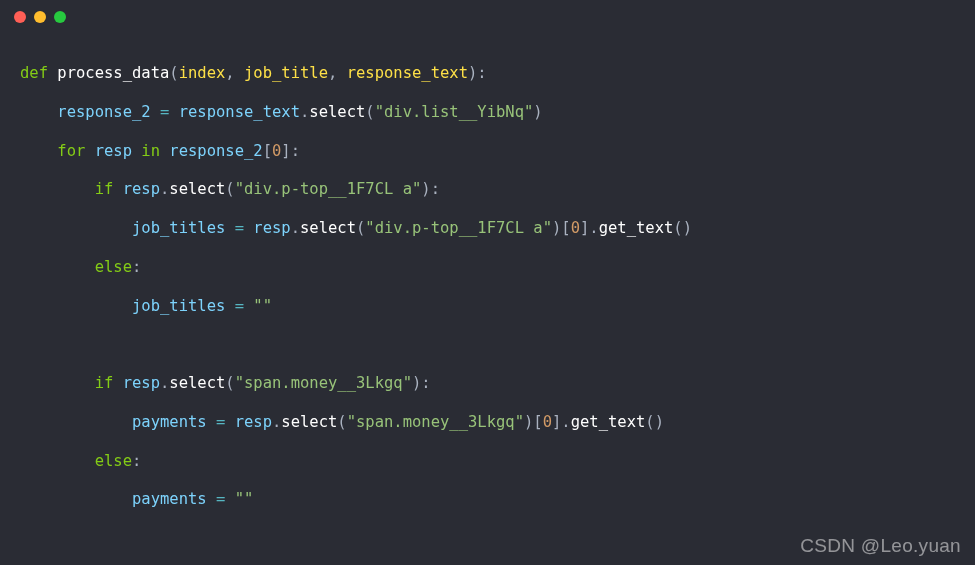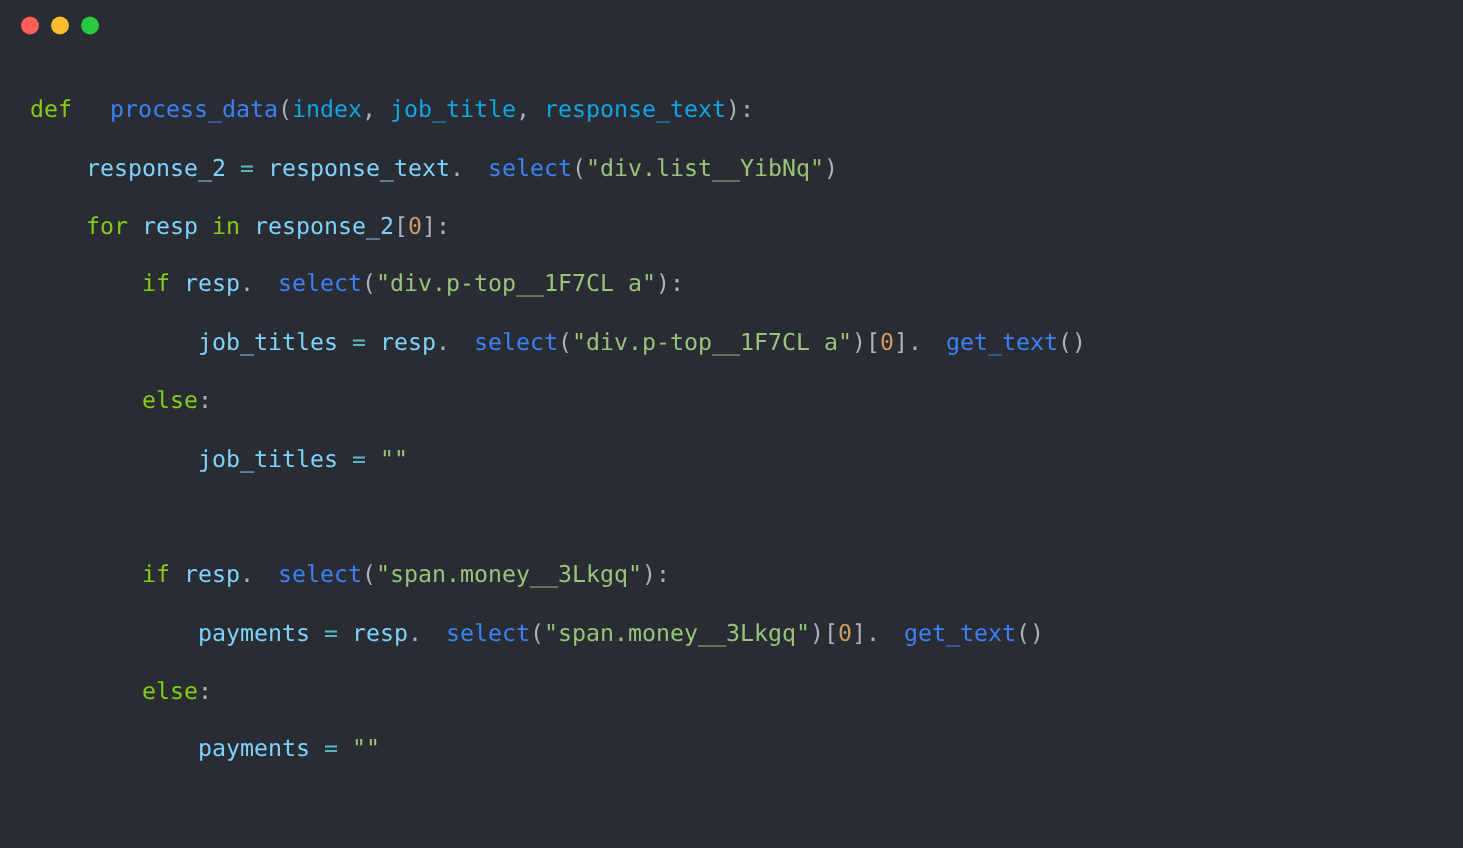--- a/index.html
+++ b/index.html
@@ -5,22 +5,22 @@
   * { margin:0; padding:0; box-sizing:border-box; }
   html,body { width:975px; height:565px; background:#2a2c34; font-family:Menlo,Consolas,"DejaVu Sans Mono",monospace; overflow:hidden; }
   .window { width:975px; height:565px; background:#2a2c34; position:relative; }
   .titlebar { height:34px; display:flex; align-items:center; padding-left:14px; gap:8px; }
   .dot { width:12px; height:12px; border-radius:50%; }
   .dot.red { background:#ff5f56; }
   .dot.yellow { background:#ffbd2e; }
   .dot.green { background:#27c93f; }
   .code { padding:20px 20px 0 20px; font-size:15.5px; line-height:2.5; white-space:pre; color:#aab2c0; }
   .kw { color:#84cc16; }
-  .fn { color:#3b82f6;margin-left:16px; }
-  .param { color:#0ea5e9; }
+  .fn { color:#ffffff; }
+  .param { color:#fde047; }
   .ident { color:#7dd3fc; }
   .str { color:#98c379; }
   .num { color:#d19a66; }
   .punc { color:#aab2c0; }
   .op { color:#56b6c2; }
   .watermark { position:absolute; right:14px; bottom:8px; color:rgba(235,235,235,0.55); font-family:"Segoe UI",Arial,sans-serif; font-size:19px; letter-spacing:0.3px; }
 </style>
 </head>
 <body>
 
@@ -39,13 +39,14 @@
 <span><span>        </span><span class="kw">else</span><span class="punc">:</span></span>
 <span><span>            </span><span class="ident">job_titles </span><span class="op">=</span><span> </span><span class="str">""</span></span>
 <span> </span>
 <span><span>        </span><span class="kw">if </span><span class="ident">resp</span><span class="punc">.</span><span class="fn">select</span><span class="punc">(</span><span class="str">"span.money__3Lkgq"</span><span class="punc">):</span></span>
 <span><span>            </span><span class="ident">payments </span><span class="op">=</span><span> </span><span class="ident">resp</span><span class="punc">.</span><span class="fn">select</span><span class="punc">(</span><span class="str">"span.money__3Lkgq"</span><span class="punc">)[</span><span class="num">0</span><span class="punc">].</span><span class="fn">get_text</span><span class="punc">()</span></span>
 <span><span>        </span><span class="kw">else</span><span class="punc">:</span></span>
 <span><span>            </span><span class="ident">payments </span><span class="op">=</span><span> </span><span class="str">""</span></span>
 <span> </span>
 </div>
 
+  <div class="watermark">CSDN @Leo.yuan</div>
 </div>
 
 </body></html>

